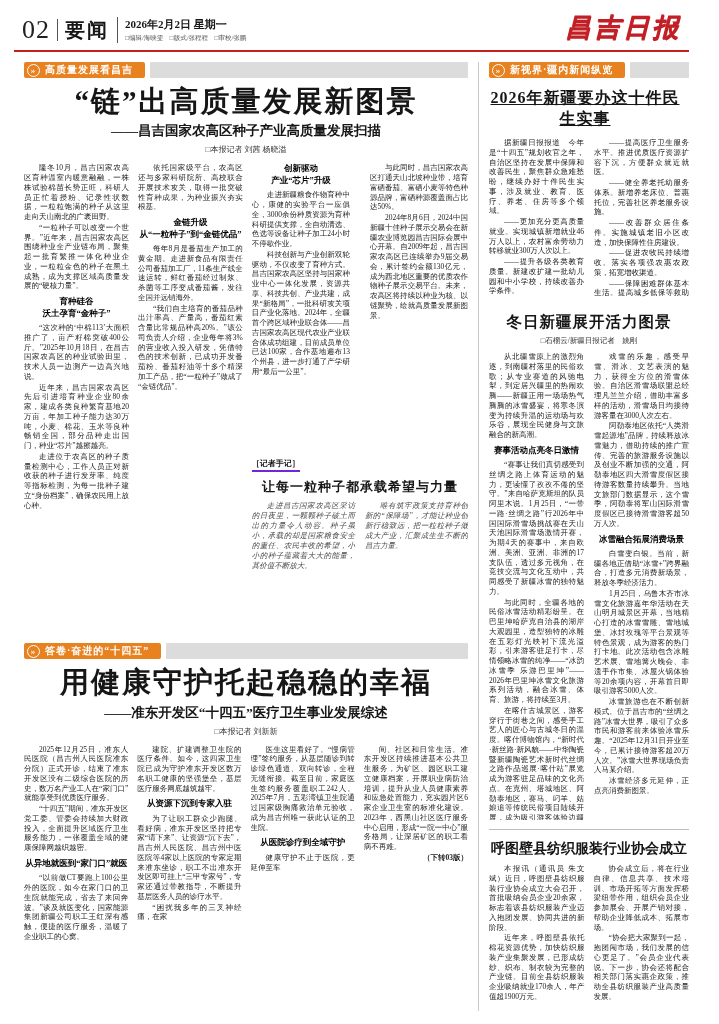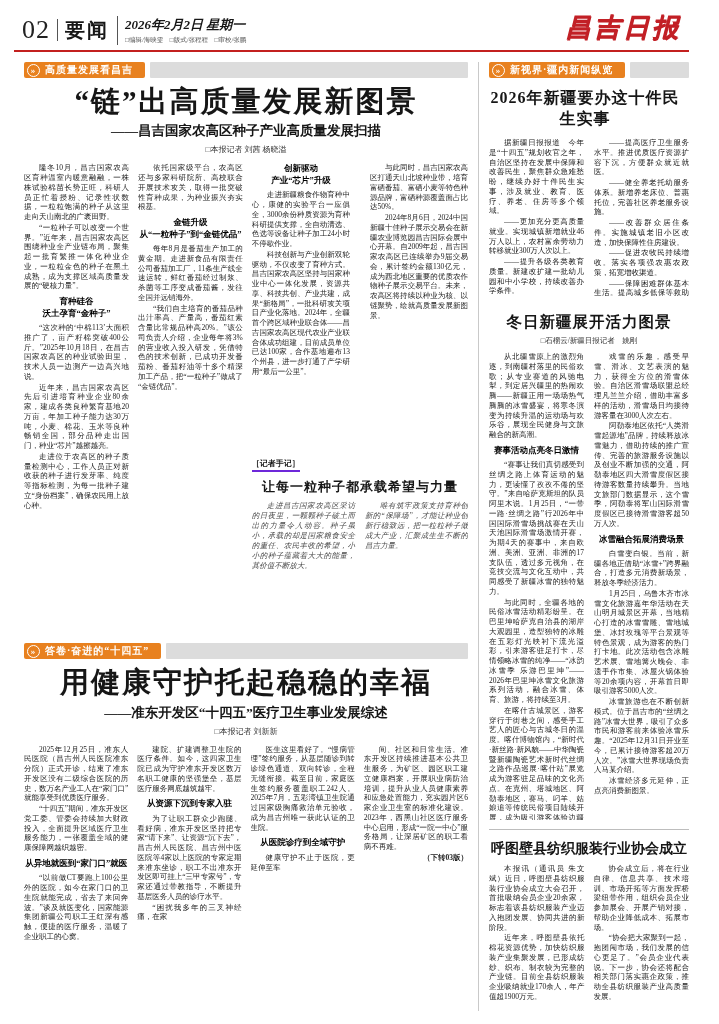--- a/index.html
+++ b/index.html
@@ -6,21 +6,21 @@
   .page{position:relative;width:719px;height:1024px;margin:0 auto;background:#ffffff;
         font-family:"Liberation Serif","DejaVu Serif",serif;color:#161616;overflow:hidden;
         box-sizing:border-box;padding:8px 24px 0 8px;}
   
   .hdr{display:flex;align-items:flex-end;justify-content:space-between;padding:2px 14px 0 14px;}
   .hdr-left{display:flex;align-items:center;}
   .pagenum{font-size:26px;font-weight:400;letter-spacing:1px;color:#222;}
   .vsep{width:1px;height:22px;background:#555;margin:0 7px;}
   .section{font-size:20px;font-weight:bold;letter-spacing:2px;}
   .dateblk{margin-left:8px;border-left:1px solid #555;padding-left:7px;}
-  .dateblk .d1{font-size:13px;font-weight:bold;font-style:italic;}
+  .dateblk .d1{font-size:11px;font-weight:bold;}
   .dateblk .d2{font-size:6.5px;color:#555;margin-top:2px;}
   .masthead{font-size:26px;font-weight:bold;color:#c22026;letter-spacing:3px;
             font-style:italic;text-shadow:0.5px 0.5px 0 #c22026;text-align:right;}
   .redline{height:2px;background:#c3201f;margin:5px 6px 0 6px;}
   
   .content{display:flex;margin-top:10px;padding:0 6px 0 16px;}
   .main{width:444px;flex:0 0 444px;}
   .vrule{width:1px;background:#c9c9c9;margin:0 10px;}
   .sidebar{flex:1;min-width:0;}
   
@@ -45,21 +45,21 @@
   .right-upper{display:flex;gap:20px;height:283px;overflow:hidden;}
   .notes{margin-top:6px;overflow:hidden;}
   .ntag{display:inline-block;font-size:8px;font-weight:bold;border-bottom:2px solid #6d28d9;padding-bottom:1px;}
   .nhead{font-size:13px;font-weight:bold;text-align:center;margin:6px 0 5px 0;letter-spacing:1px;}
   .ntext{column-count:2;column-gap:10px;font-size:7.5px;line-height:1.32;color:#4a4a4a;
          font-style:italic;text-align:justify;height:118px;overflow:hidden;}
   .ntext p{margin:0;text-indent:2em;}
   .botbody{height:266px;}
   .morenote{text-indent:0 !important;text-align:right;font-weight:bold;}
   
-  .sb-h1{font-size:16px;font-weight:bold;text-align:center;letter-spacing:1px;margin:10px 8px 8px 0;}
+  .sb-h1{font-size:16px;font-weight:bold;text-align:center;letter-spacing:1px;margin:10px 8px 8px 0;text-decoration:underline;}
   .sb-h2{font-size:15.5px;font-weight:bold;text-align:center;letter-spacing:1px;margin:12px 0 3px 0;}
   .sb-h3{font-size:14px;font-weight:bold;text-align:center;margin:10px 0 6px 0;}
   .sb-byline{font-size:7.5px;text-align:center;color:#333;margin-bottom:6px;}
   .sb-cols2{column-count:2;column-gap:10px;font-size:7.5px;line-height:1.3;text-align:justify;overflow:hidden;}
   .sb-cols2 p{margin:0 0 1px 0;text-indent:2em;}
   .sbA{height:162px;}
   .sbB{display:flex;gap:10px;height:468px;overflow:hidden;}
   .sbC{height:146px;}
   .sb-divider{height:1px;background:#bdbdbd;margin:9px 0 0 0;}
 </style>

